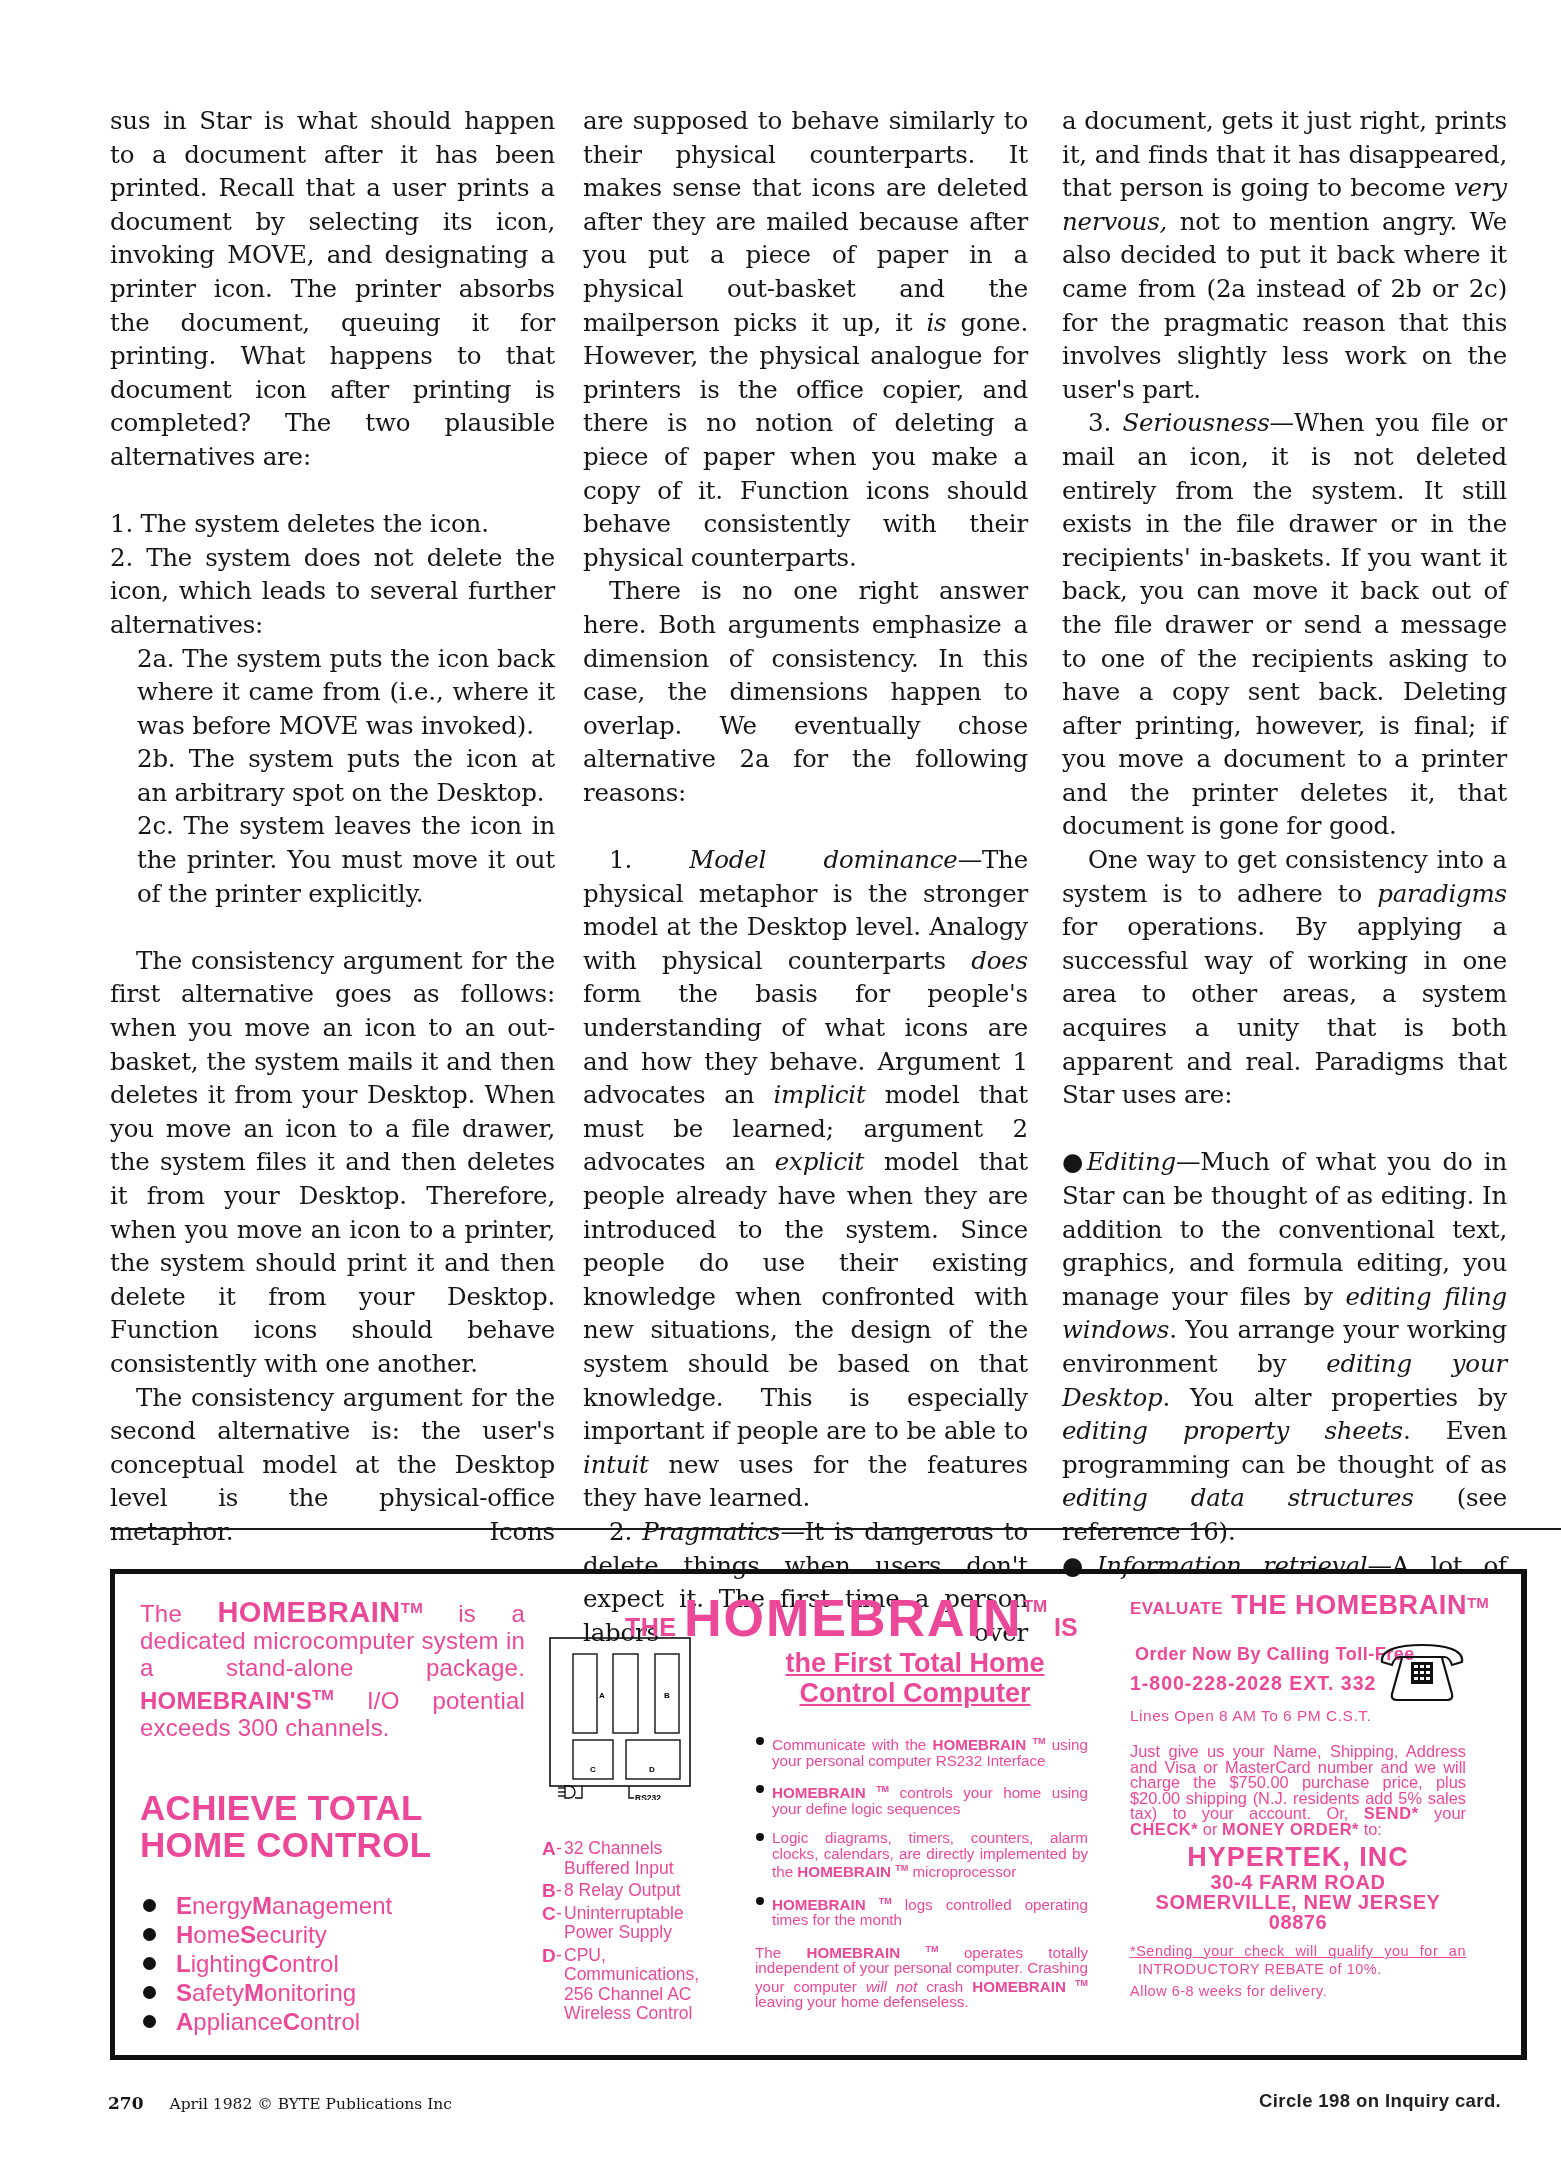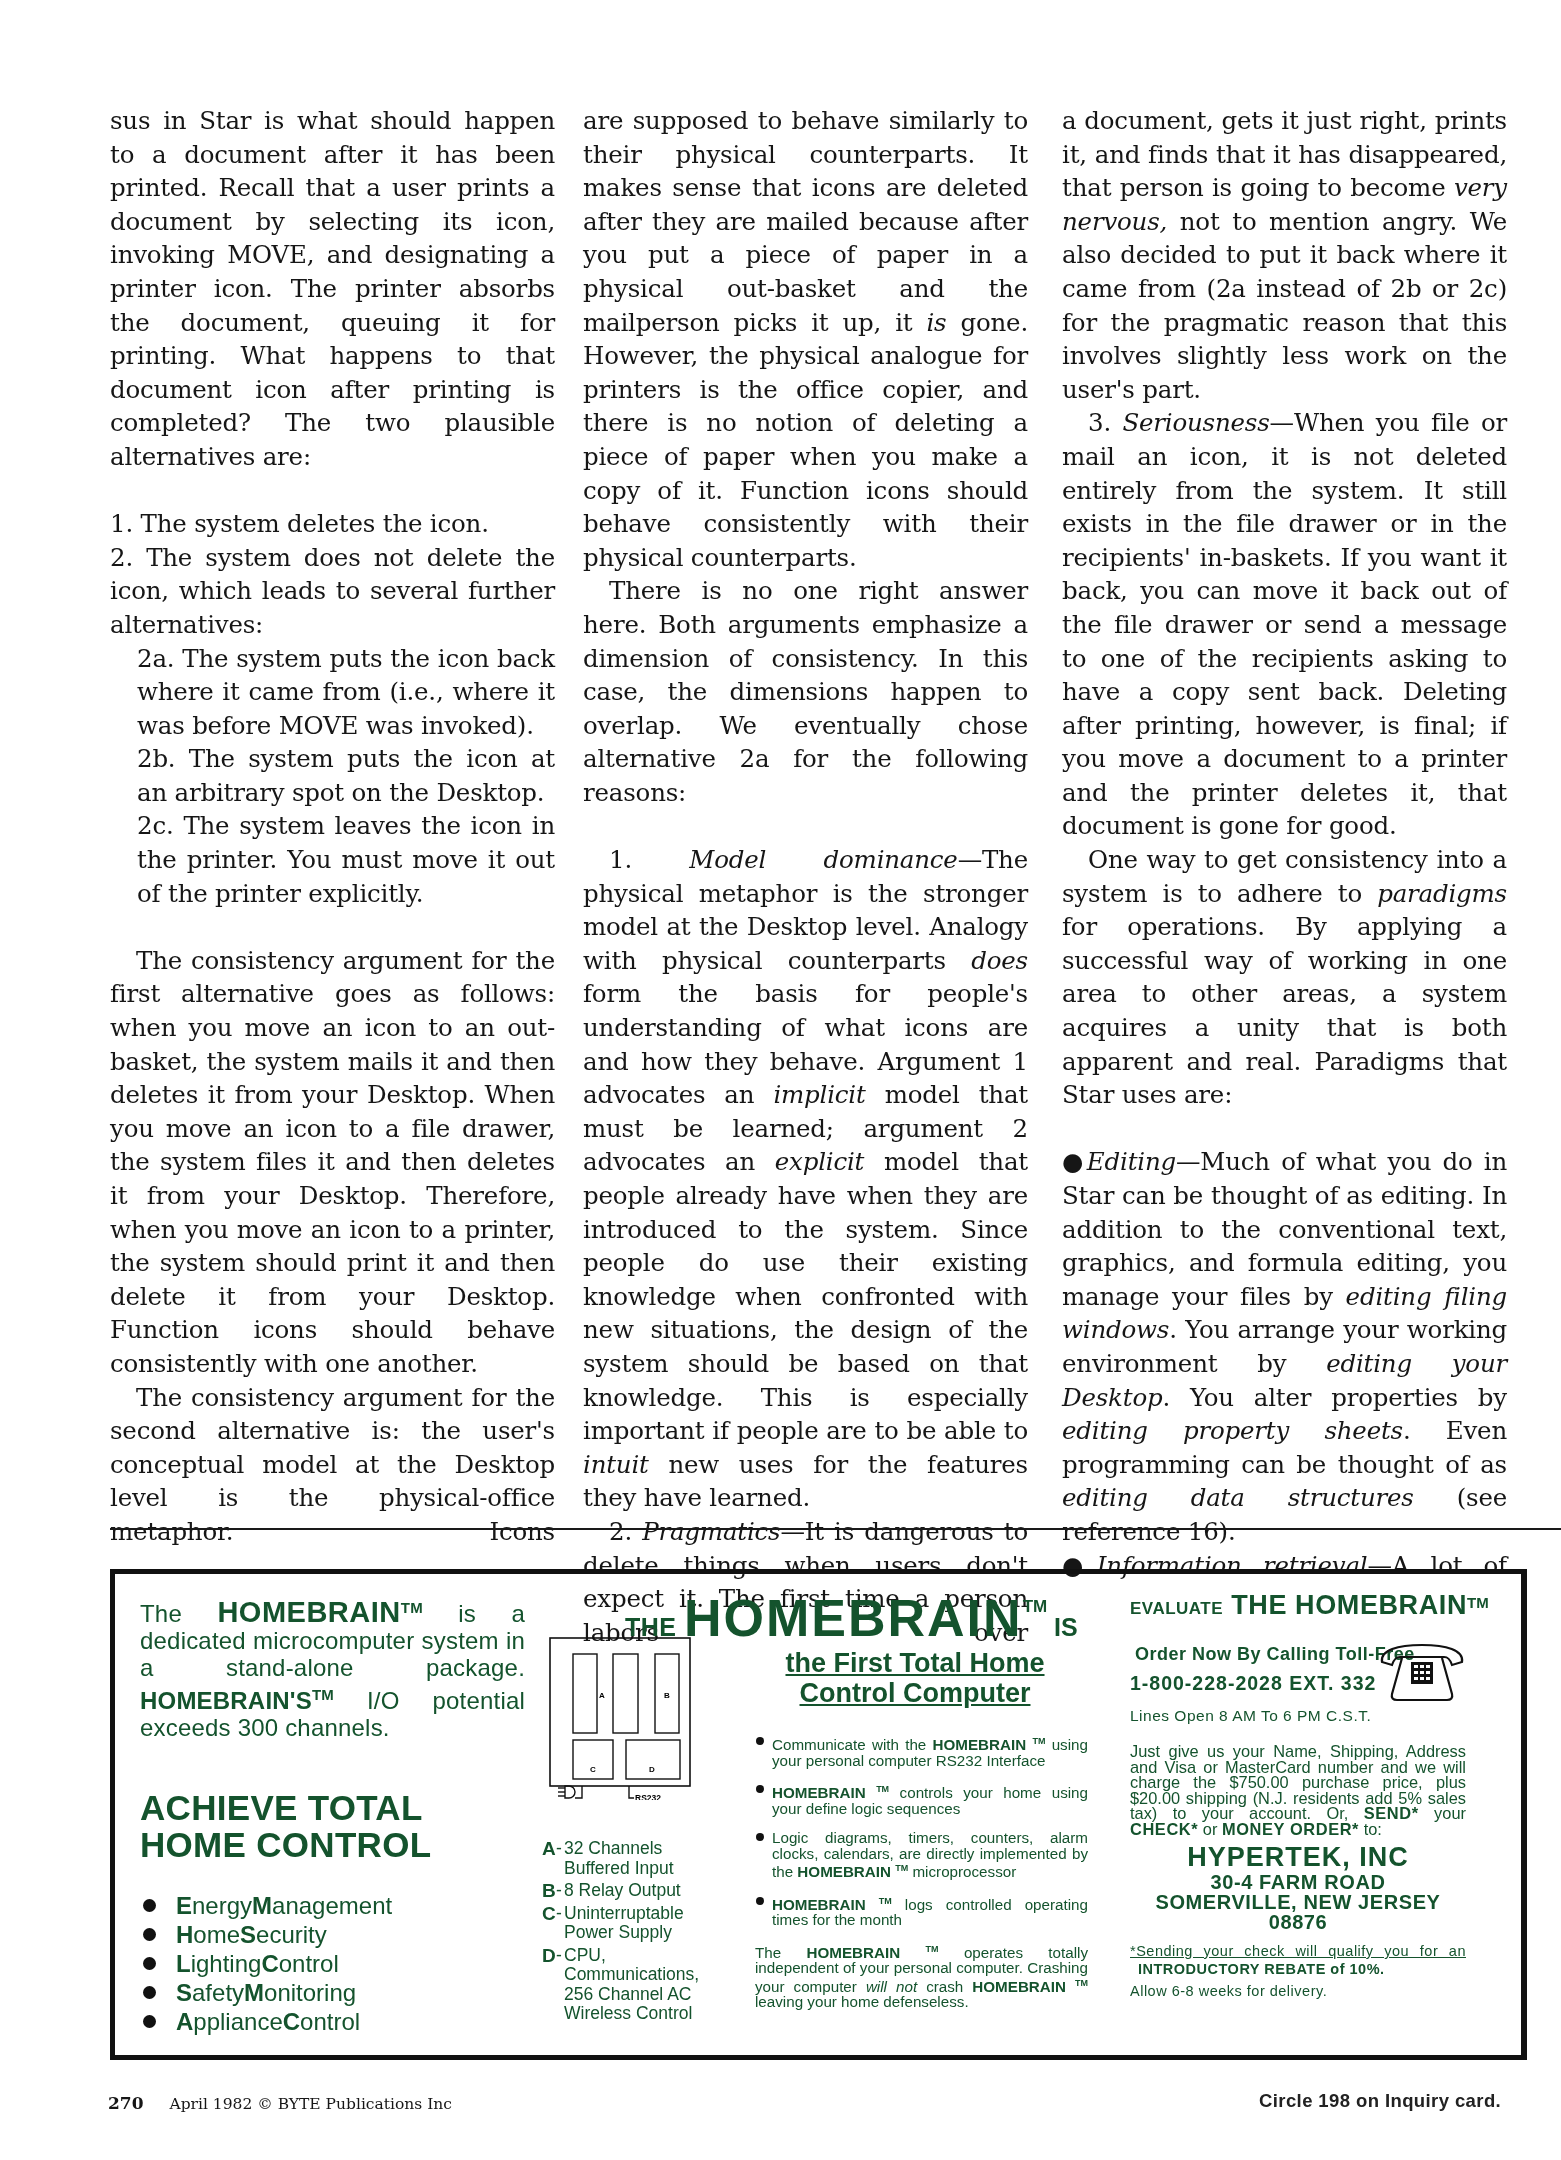--- a/index.html
+++ b/index.html
@@ -16,21 +16,21 @@
   .col2 { left: 583px; }
   .col3 { left: 1062px; }
   .col p:last-child, .col .last { text-align-last: justify; }
   .nojust { text-align-last: left !important; }
   em { font-style: italic; }
 
   .rule { position: absolute; left: 110px; right: 0; top: 1528px; height: 2px; background: #1a1a1a; }
 
   
   .ad { position: absolute; left: 110px; top: 1569px; width: 1406px; height: 481px;
-        border: 5px solid #111; border-right-width: 6px; font-family: "Liberation Sans", "DejaVu Sans", sans-serif; color: #14532d; }
+        border: 5px solid #111; border-right-width: 6px; font-family: "Liberation Sans", "DejaVu Sans", sans-serif; color: #ec4899; }
   .ad-left { position: absolute; left: 25px; top: 20px; width: 385px; }
   .ad-left .intro { font-size: 24px; line-height: 27px; text-align: justify; letter-spacing: 0.2px; }
   .ad-left .intro b.big { font-size: 29px; letter-spacing: 0.5px; }
   .ad-left sup { font-size: 15px; font-weight: bold; }
   .ad-left .head { margin-top: 48px; font-size: 35px; line-height: 37px; font-weight: bold; letter-spacing: 0.3px; }
   .ad-left ul { list-style: none; padding: 0; margin: 28px 0 0 0; }
   .ad-left li { font-size: 24px; line-height: 29px; display: flex; align-items: center; }
   .ad-left li .dot { width: 13px; height: 13px; background: #111; border-radius: 50%; margin-right: 20px; margin-left: 3px; flex: none; }
 
   .ad-mid { position: absolute; left: 420px; top: 0; width: 590px; height: 481px; }
@@ -65,21 +65,21 @@
   .phone-num { position: absolute; left: 5px; top: 98px; font-size: 19.5px; font-weight: bold; letter-spacing: 1px; }
   .lines { position: absolute; left: 5px; top: 133px; font-size: 15.5px; letter-spacing: 0.5px; }
   .phone-icon { position: absolute; left: 253px; top: 68px; width: 88px; height: 60px; }
   .give { position: absolute; left: 5px; top: 170px; width: 336px; font-size: 16.4px; line-height: 15.5px; text-align: justify; }
   .give b { letter-spacing: 0.6px; }
   .company { position: absolute; left: 5px; top: 268px; width: 336px; text-align: center; font-weight: bold; }
   .company .n { font-size: 27px; line-height: 30px; letter-spacing: 1px; }
   .company .a { font-size: 20px; line-height: 20px; letter-spacing: 0.6px; }
   .fine { position: absolute; left: 5px; top: 368px; width: 336px; font-size: 14.5px; line-height: 18px; letter-spacing: 0.5px; }
   .fine .j { text-align: justify; text-align-last: justify; text-decoration: underline; }
-  .fine .p2 { padding-left: 8px; font-weight: bold; }
+  .fine .p2 { padding-left: 8px; }
   .fine .p3 { margin-top: 4px; }
 
   .footer-left { position: absolute; left: 108px; top: 2093px; font-family: "DejaVu Serif", "Liberation Serif", serif; font-size: 15.5px; white-space: nowrap; }
   .footer-left .pg { font-weight: bold; font-size: 17px; margin-right: 26px; }
   .footer-right { position: absolute; left: 1259px; top: 2090px; font-family: "Liberation Sans", "DejaVu Sans", sans-serif; font-weight: bold; font-size: 18.5px; letter-spacing: 0.4px; color: #222; white-space: nowrap; }
 </style>
 </head>
 <body>
 
 <div class="col col1">

